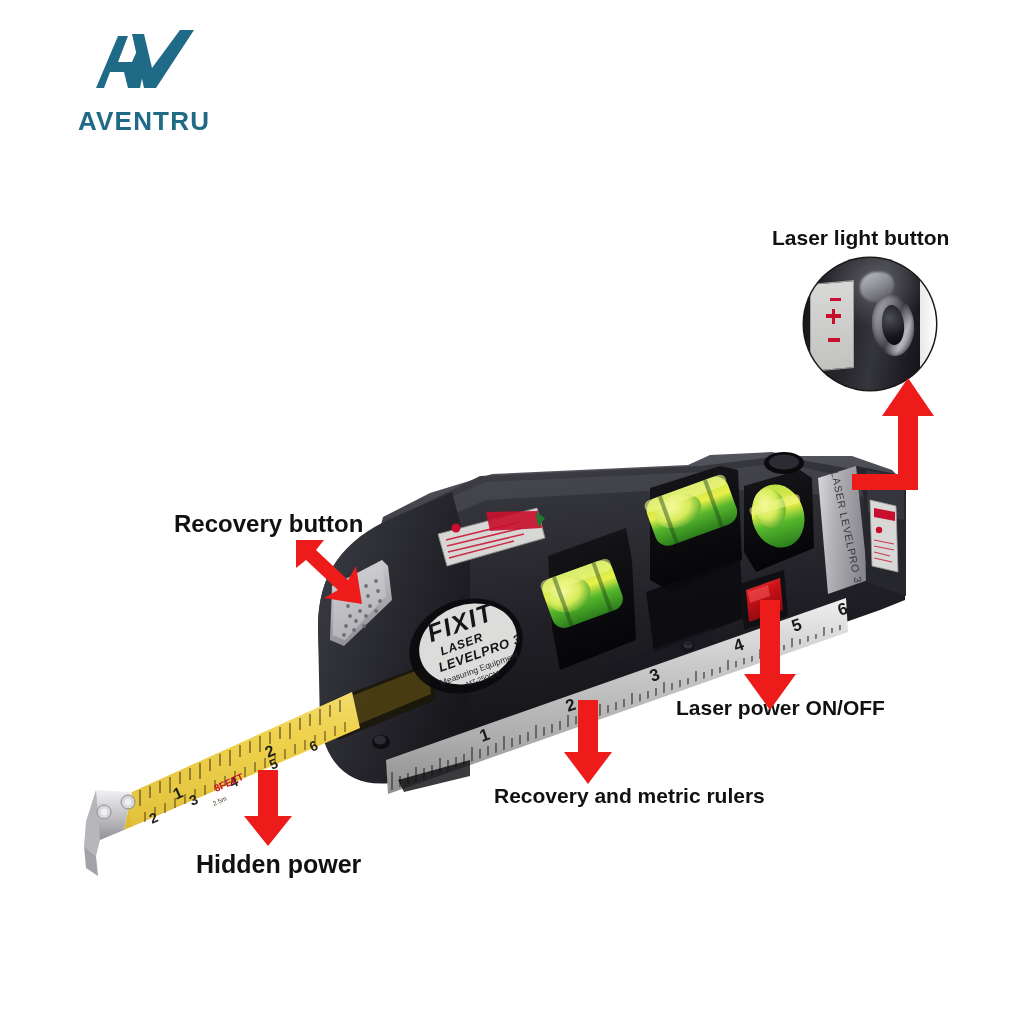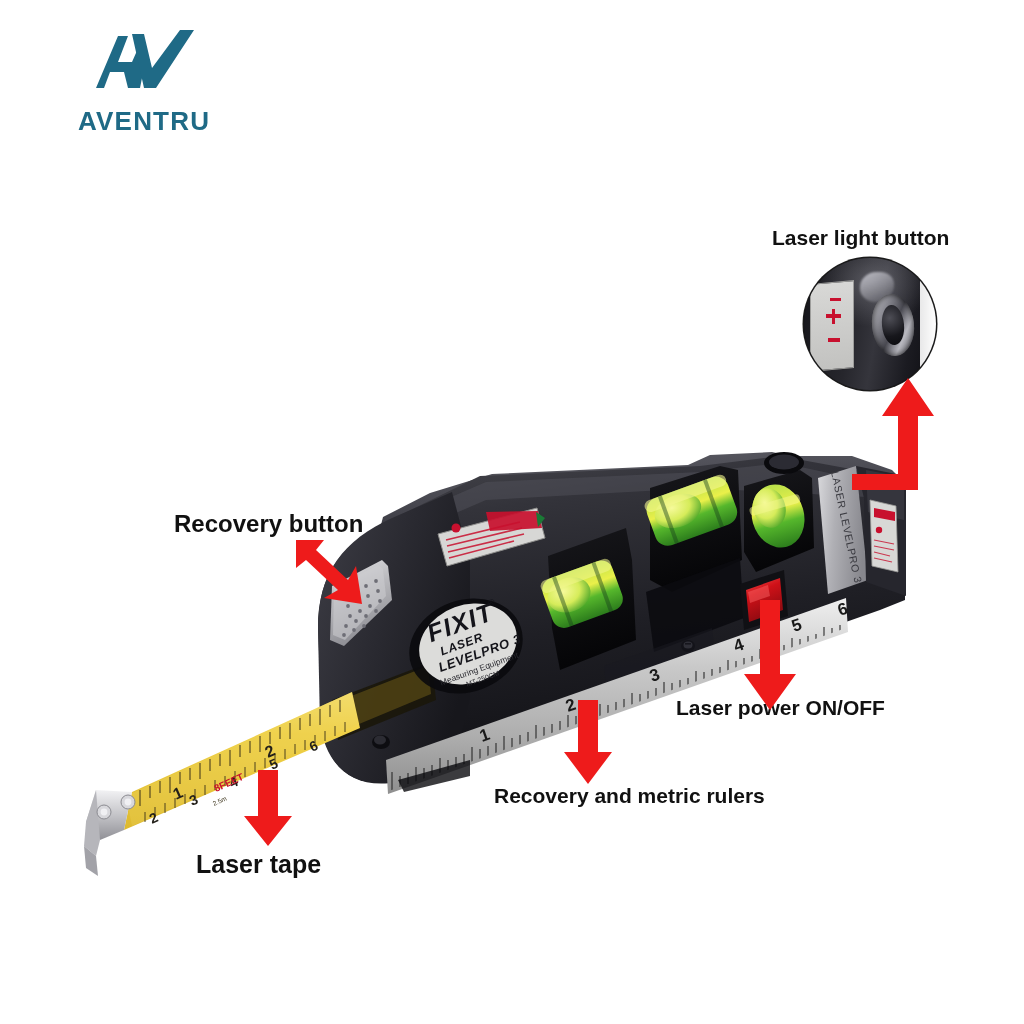--- a/index.html
+++ b/index.html
@@ -560,21 +560,21 @@
     <div id="inset-eyelet-outer">
       <div id="inset-eyelet-inner"></div>
     </div>
     <div id="inset-rightwall"></div>
   </div>
 
   <div class="callout" id="label-eyelet">Laser light button</div>
   <div class="callout" id="label-recovery">Recovery button</div>
   <div class="callout" id="label-power">Laser power ON/OFF</div>
   <div class="callout" id="label-rulers">Recovery and metric rulers</div>
-  <div class="callout" id="label-hidden">Laser tape</div>
+  <div class="callout" id="label-hidden">Hidden power</div>
 
   <div class="arrow" id="arrow-eyelet">
     <svg width="130" height="130" viewBox="0 0 130 130">
       <path d="M0,112 L0,96 L46,96 L46,38 L30,38 L56,0 L82,38 L66,38 L66,112 Z" fill="#ee1b1b"></path>
     </svg>
   </div>
 
   <div class="arrow" id="arrow-recovery">
     <svg width="76" height="76" viewBox="0 0 76 76">
       <path d="M4,4 L32,4 L24,14 L56,44 L64,30 L70,68 L32,62 L46,54 L14,24 L4,32 Z" fill="#ee1b1b"></path>

